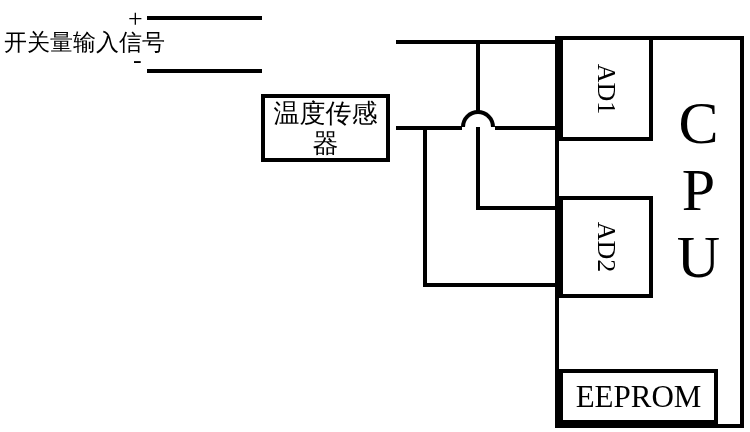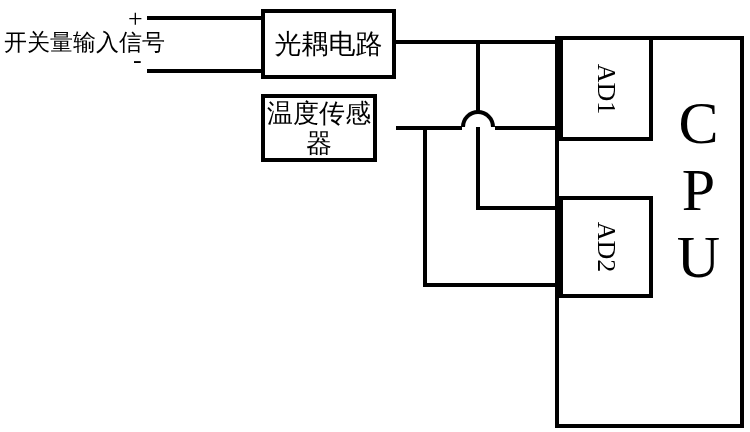--- a/index.html
+++ b/index.html
@@ -33,21 +33,21 @@
     letter-spacing: 0px;
     white-space: nowrap;
   }
   .terminal {
     position: absolute;
     font-size: 26px;
     line-height: 1;
     font-family: "Liberation Serif", serif;
   }
   .opto-box   { left: 261px; top: 9px;   width: 135px; height: 70px;  font-size: 27px; }
-  .temp-box   { left: 261px; top: 94px;  width: 116px; height: 68px;  font-size: 26px; line-height: 30px; flex-direction: column; }
+  .temp-box   { left: 261px; top: 94px;  width: 129px; height: 68px;  font-size: 26px; line-height: 30px; flex-direction: column; }
   .cpu-box    { left: 555px; top: 36px;  width: 189px; height: 392px; }
   .ad1-box    { left: 559px; top: 36px;  width: 94px;  height: 105px; }
   .ad2-box    { left: 559px; top: 196px; width: 94px;  height: 102px; }
   .eeprom-box { left: 559px; top: 369px; width: 159px; height: 55px;  font-size: 31px; }
   .ad-label {
     transform: rotate(90deg);
     white-space: nowrap;
     font-size: 26px;
     font-family: "Liberation Serif", "DejaVu Serif", serif;
   }
@@ -77,23 +77,20 @@
 
 <div class="canvas">
 
   <div class="label-input cn">开关量输入信号</div>
   <div class="terminal" style="left:128px; top:6px;">+</div>
   <div class="terminal" style="left:133px; top:47px;">-</div>
 
   <div class="wire" style="left:147px; top:16px; width:115px; height:4px;"></div>
   <div class="wire" style="left:147px; top:69px; width:115px; height:4px;"></div>
 
-  <div class="box opto-box cn">
-    <span>光耦电路</span>
-  </div>
 
   <div class="box temp-box cn">
     <span>温度传感</span>
     <span>器</span>
   </div>
 
   <div class="wire" style="left:396px; top:40px; width:163px; height:4px;"></div>
 
   <div class="wire" style="left:396px; top:126px; width:66px; height:4px;"></div>
   <div class="wire" style="left:495px; top:126px; width:64px; height:4px;"></div>
@@ -115,14 +112,17 @@
   <div class="box ad2-box">
     <span class="ad-label">AD2</span>
   </div>
 
   <div class="cpu-letters">
     <div>C</div>
     <div>P</div>
     <div>U</div>
   </div>
 
+  <div class="box eeprom-box serif">
+    <span>EEPROM</span>
+  </div>
 
 </div>
 
 </body></html>

